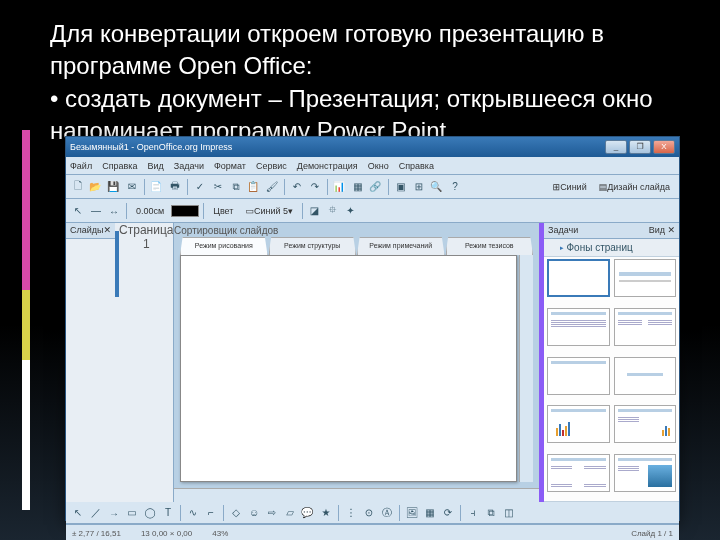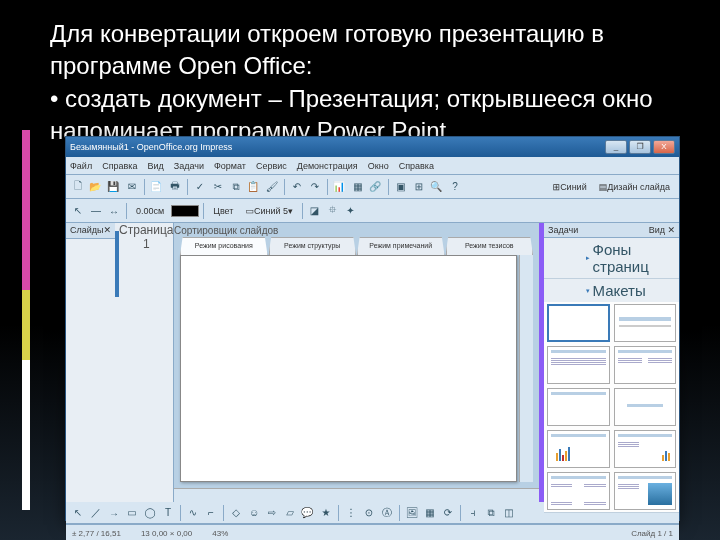--- a/index.html
+++ b/index.html
@@ -113,22 +113,22 @@
   .vscroll { width: 14px; background: #d8e6f2; border-left: 1px solid #aaa; margin-left: 2px; }
   .panel-tasks {
     width: 140px; background: #e8eef4;
     border-left: 5px solid #8b5cf6;
     display: flex; flex-direction: column;
   }
   .accordion {
     border-bottom: 1px solid #c0d0de;
   }
   .acc-head {
-    font-size: 15px; color: #356; padding: 3px 6px;
-    display: flex; align-items: center; gap: 3px; margin-left: 36px;
+    font-size: 10px; color: #356; padding: 3px 16px;
+    display: flex; align-items: center; gap: 3px;
   }
   .acc-head::before { content: "▸"; font-size: 7px; color: #3a7ab8; }
   .acc-head.open::before { content: "▾"; }
   .layouts {
     flex: 1; overflow: hidden; padding: 2px 3px;
     display: grid; grid-template-columns: 1fr 1fr; gap: 4px;
     background: #fdfdfd;
   }
   .layout-thumb {
     height: 38px; background: #fff; border: 1px solid #aaa;
@@ -261,21 +261,20 @@
 
     <div class="panel-tasks">
       <div class="panel-title">
         <span>Задачи</span>
         <span>Вид ✕</span>
       </div>
       <div class="accordion">
           <div class="acc-head">Фоны страниц</div>
         </div>
       <div class="accordion" style="flex:1;display:flex;flex-direction:column">
-        <div class="acc-head open">Макеты</div>
         <div class="layouts">
           <div class="layout-thumb selected"></div>
           <div class="layout-thumb">
             <div class="lt-bar" style="left:4px;top:12px;right:4px;height:4px"></div>
             <div class="lt-bar" style="left:4px;top:20px;right:4px;height:2px;background:#ccc"></div>
           </div>
           <div class="layout-thumb">
             <div class="lt-bar" style="left:3px;top:3px;right:3px"></div>
             <div class="lt-lines" style="left:3px;top:10px;right:3px">
                 <span></span>

